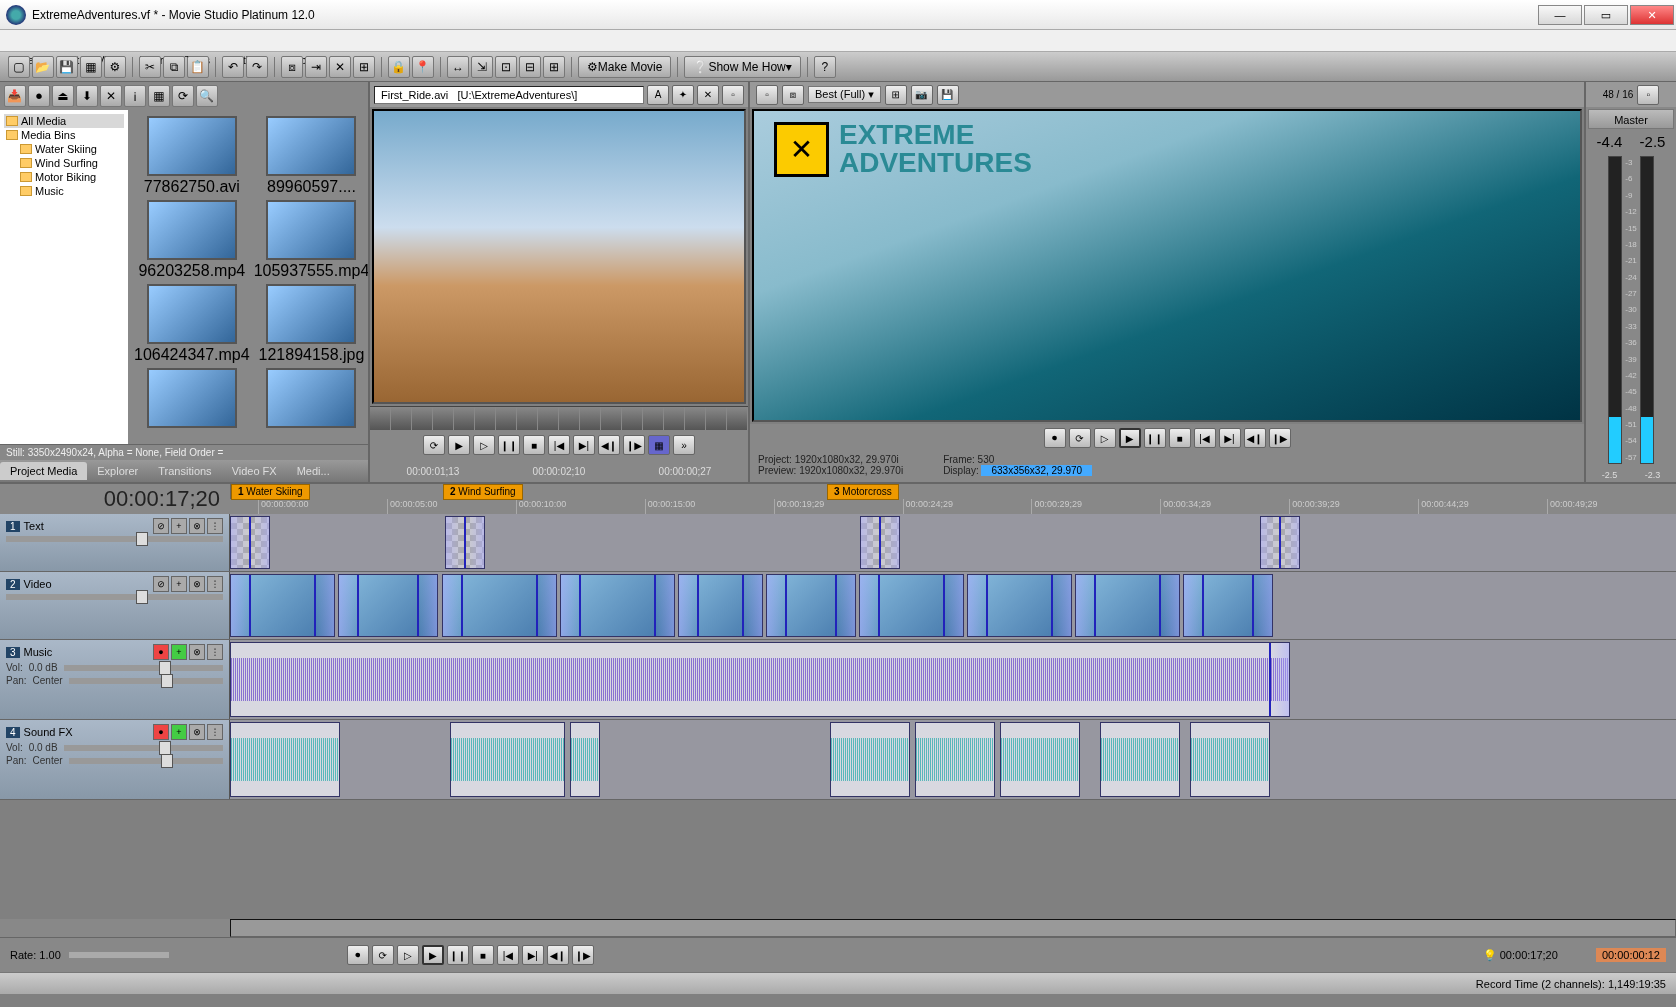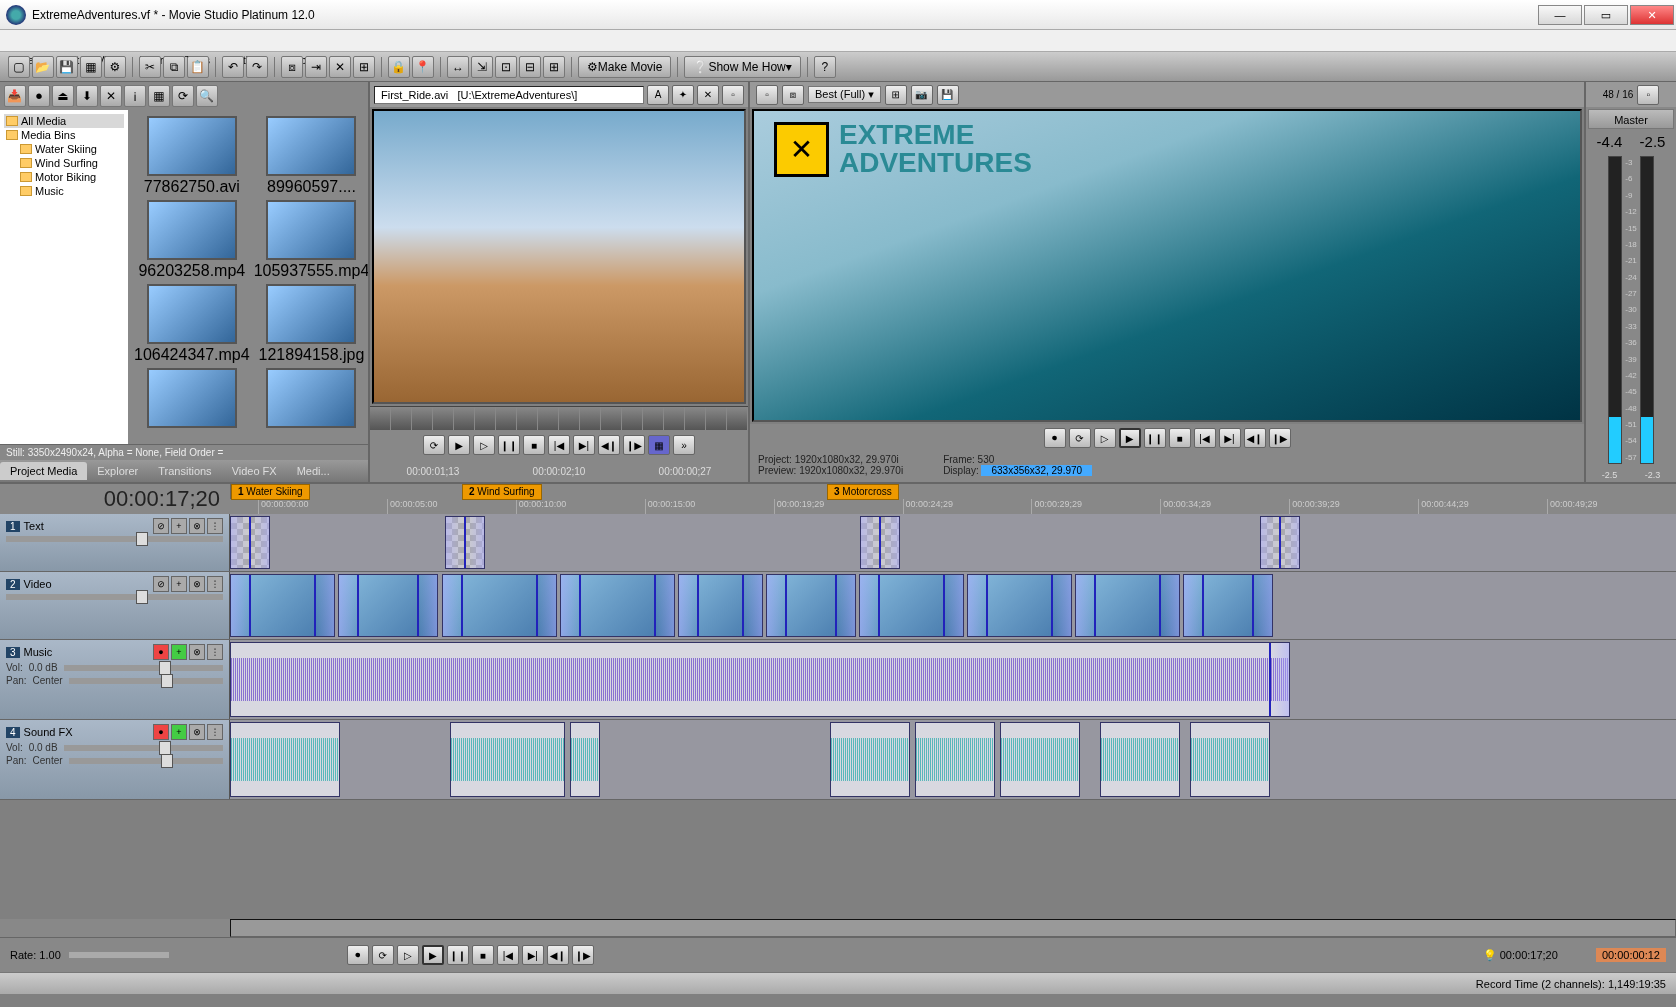--- a/index.html
+++ b/index.html
@@ -377,21 +377,21 @@
       </div>
   </div>
 </div>
 
 <div class="timeline-area">
   <div class="tl-top">
     <div class="tl-tc">00:00:17;20</div>
     <div style="flex:1;display:flex;flex-direction:column">
       <div class="tl-markers" style="height:16px">
         <div class="tl-marker" style="left:0px"><b>1</b> <span>Water Skiing</span></div>
-        <div class="tl-marker" style="left:231px"><b>2</b> <span>Wind Surfing</span></div>
+        <div class="tl-marker" style="left:212px"><b>2</b> <span>Wind Surfing</span></div>
         <div class="tl-marker" style="left:596px"><b>3</b> <span>Motorcross</span></div>
       </div>
       <div class="tl-ruler">
         <span>00:00:00:00</span>
           <span>00:00:05:00</span>
           <span>00:00:10:00</span>
           <span>00:00:15:00</span>
           <span>00:00:19;29</span>
           <span>00:00:24;29</span>
           <span>00:00:29;29</span>

